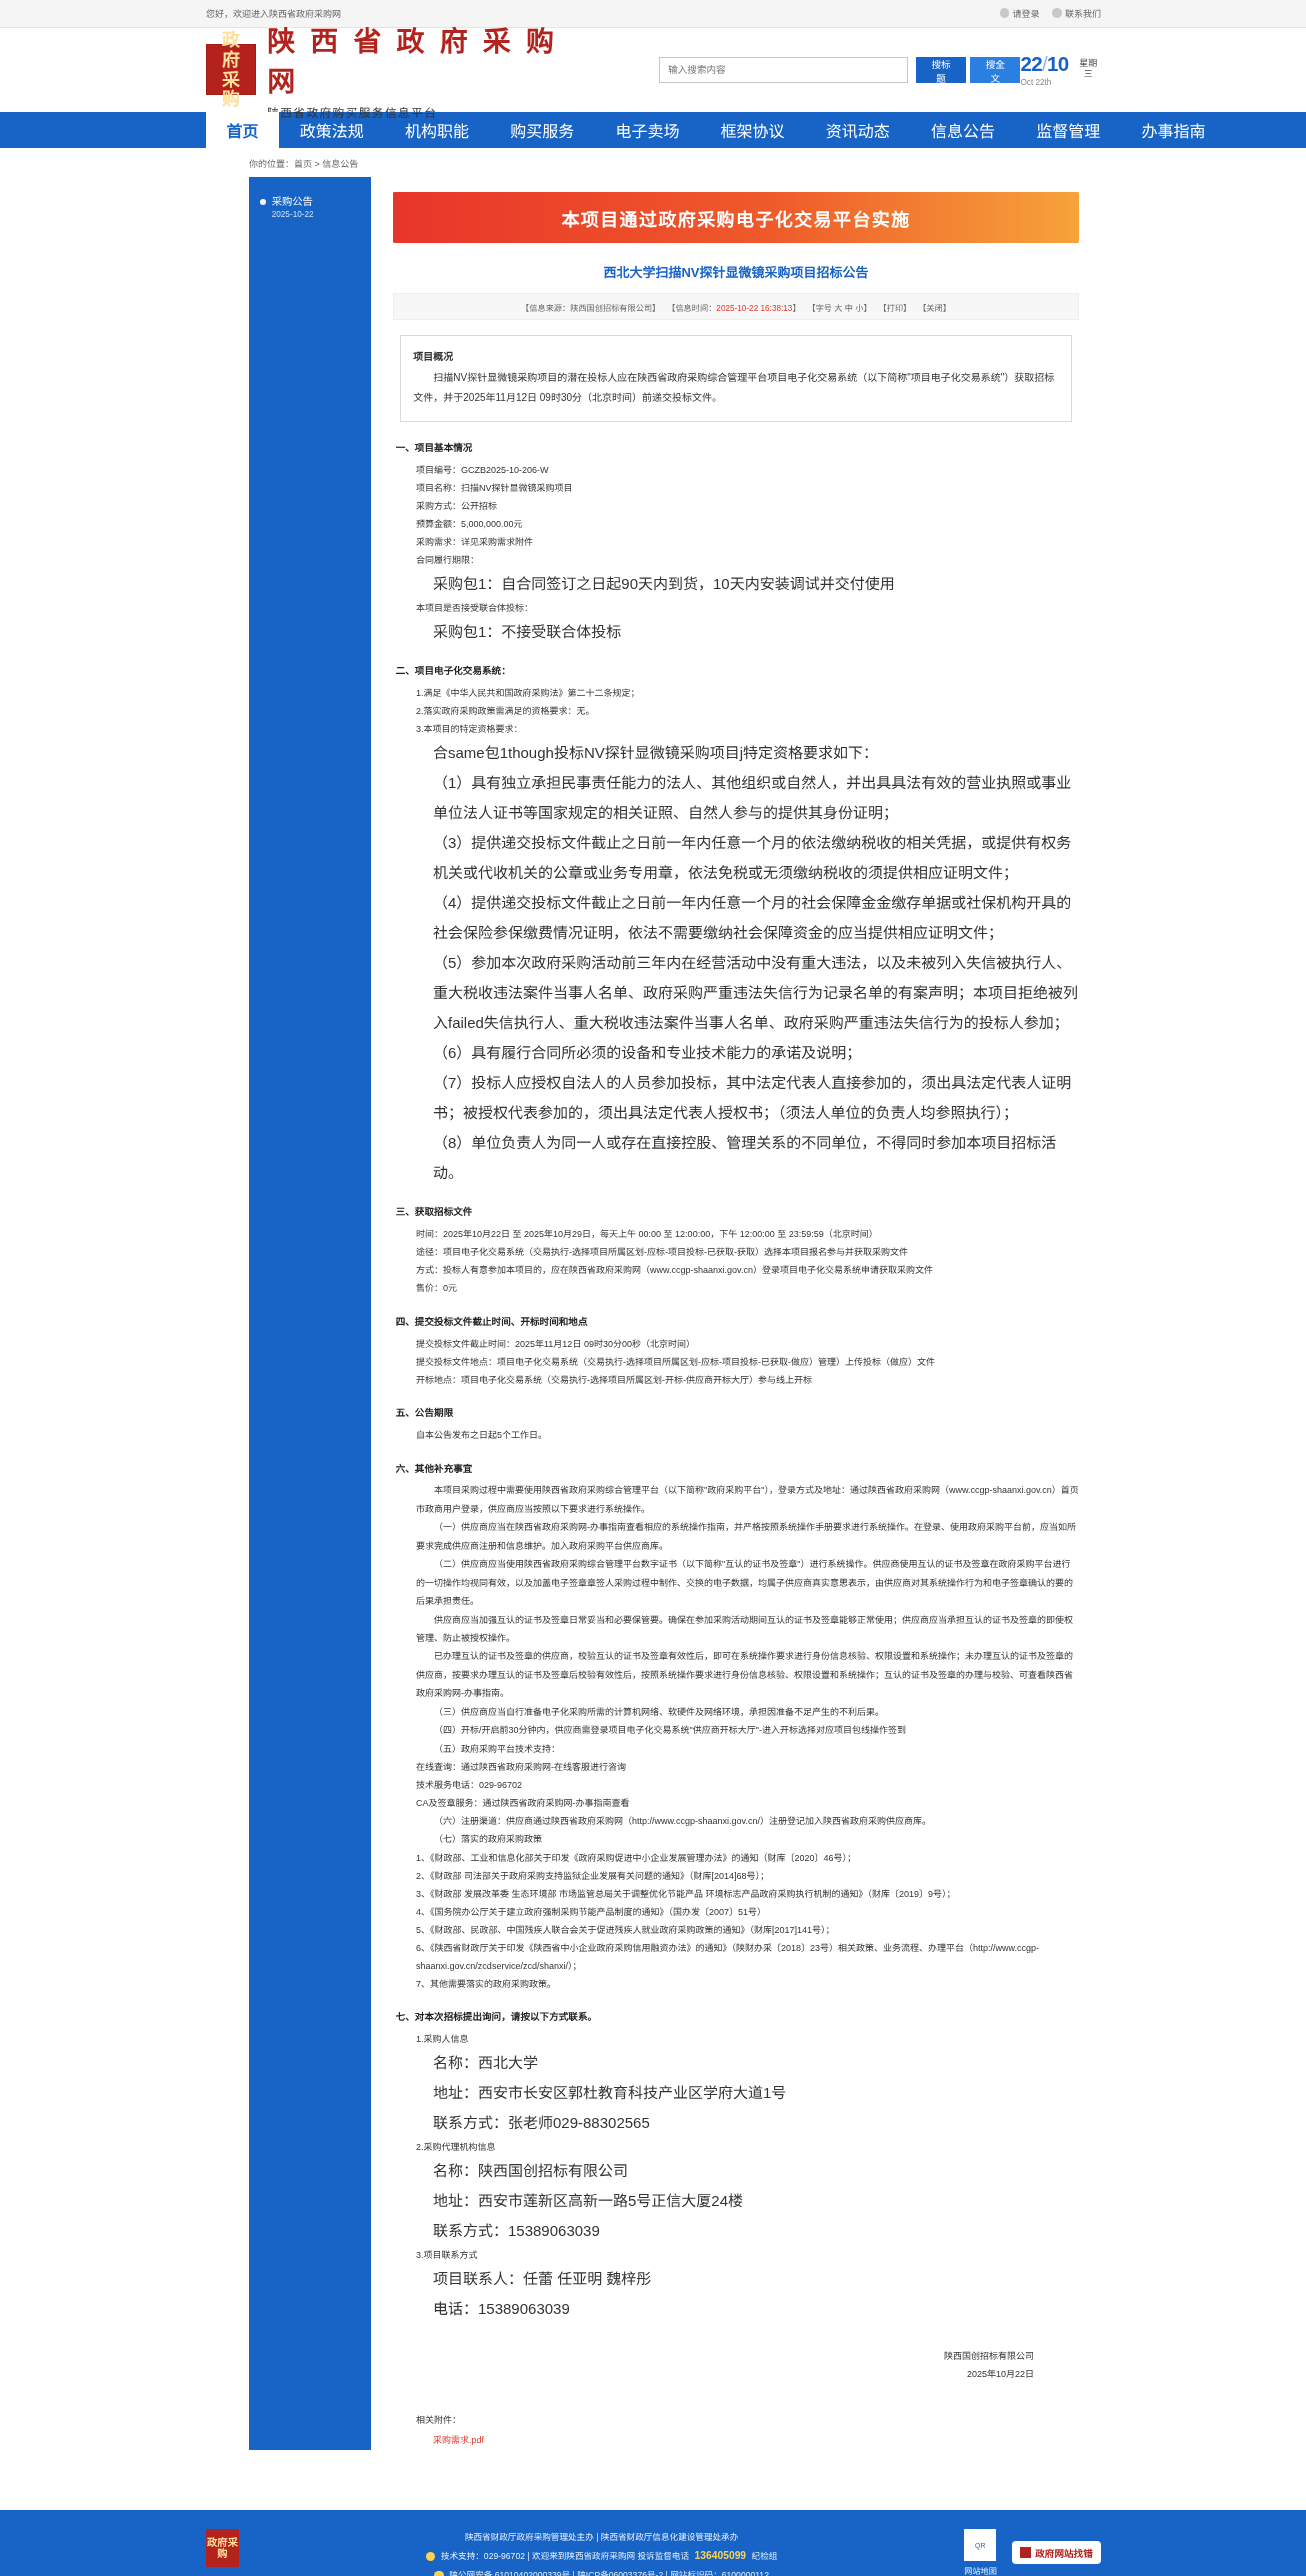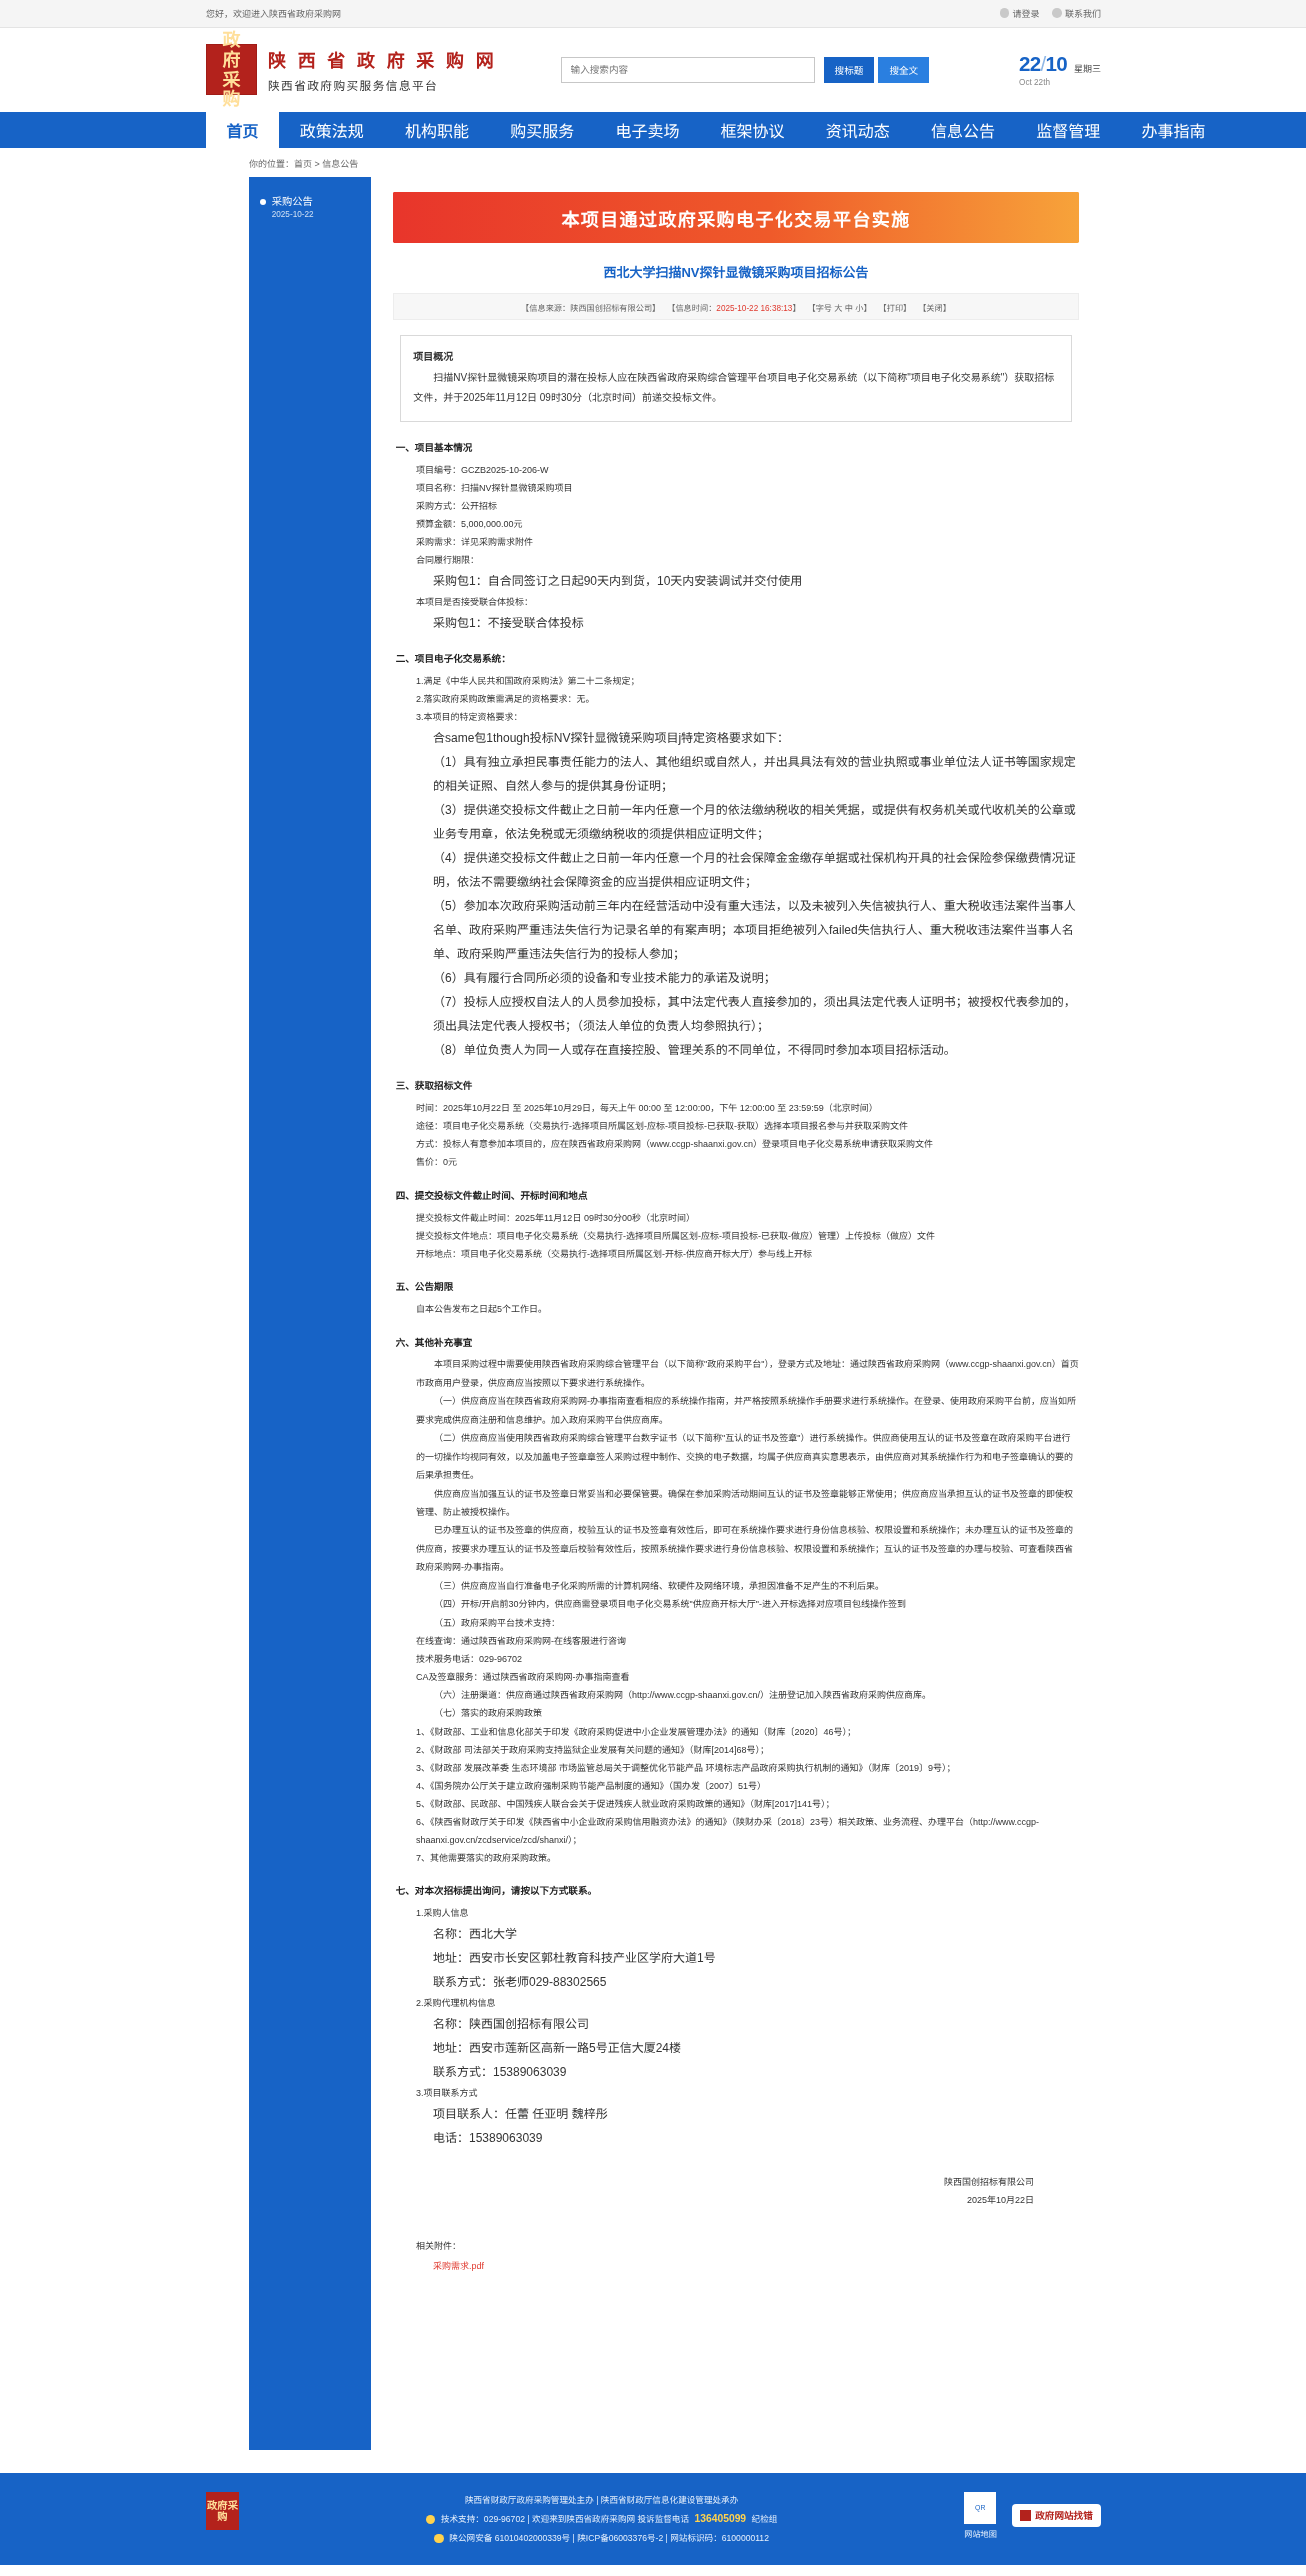--- a/index.html
+++ b/index.html
@@ -49,21 +49,21 @@
     font-size: 18px; line-height: 1.1;
     font-weight: bold;
     display: flex; align-items: center; justify-content: center;
     text-align: center;
     font-family: "DejaVu Serif", serif;
     letter-spacing: 0px;
     border: 1.4px solid #a01c17;
   }
   .logo-mark span { display: block; width: 23px; }
   .logo-text .line1 {
-    font-size: 18px; font-weight: bold; color: #b3221c; letter-spacing: 2.7px;
+    font-size: 28px; font-weight: bold; color: #b3221c; letter-spacing: 2.7px;
     font-family: "DejaVu Serif", serif;
   }
   .logo-text .line2 {
     font-size: 11.7px; color: #333; letter-spacing: 1.4px; margin-top: 4.8px;
   }
   .search-area {
     margin-left: 65px;
     display: flex; align-items: center;
   }
   .search-input {
@@ -189,21 +189,21 @@
   .intro-box .h { font-weight: bold; margin-bottom: 1.4px; }
   .intro-box p { margin: 0; text-indent: 2em; }
 
   .sec-h {
     font-size: 9.6px;
     font-weight: bold;
     color: #222;
     margin: 16.5px 0 6.9px 2.7px;
   }
   .lvl1 { margin-left: 23px; line-height: 2.0; font-size: 9px; color: #333; }
-  .lvl2 { margin-left: 40px; line-height: 2.0; font-size: 12px; color: #333; }
+  .lvl2 { margin-left: 40px; line-height: 2.0; font-size: 15px; color: #333; }
   .para  { line-height: 2.05; font-size: 9px; color: #333; margin-left: 23px; }
   .para.indent { text-indent: 2em; }
 
   .sign {
     text-align: right;
     margin: 23px 45px 0 0;
     line-height: 2.0;
     font-size: 9px;
     color: #333;
   }

